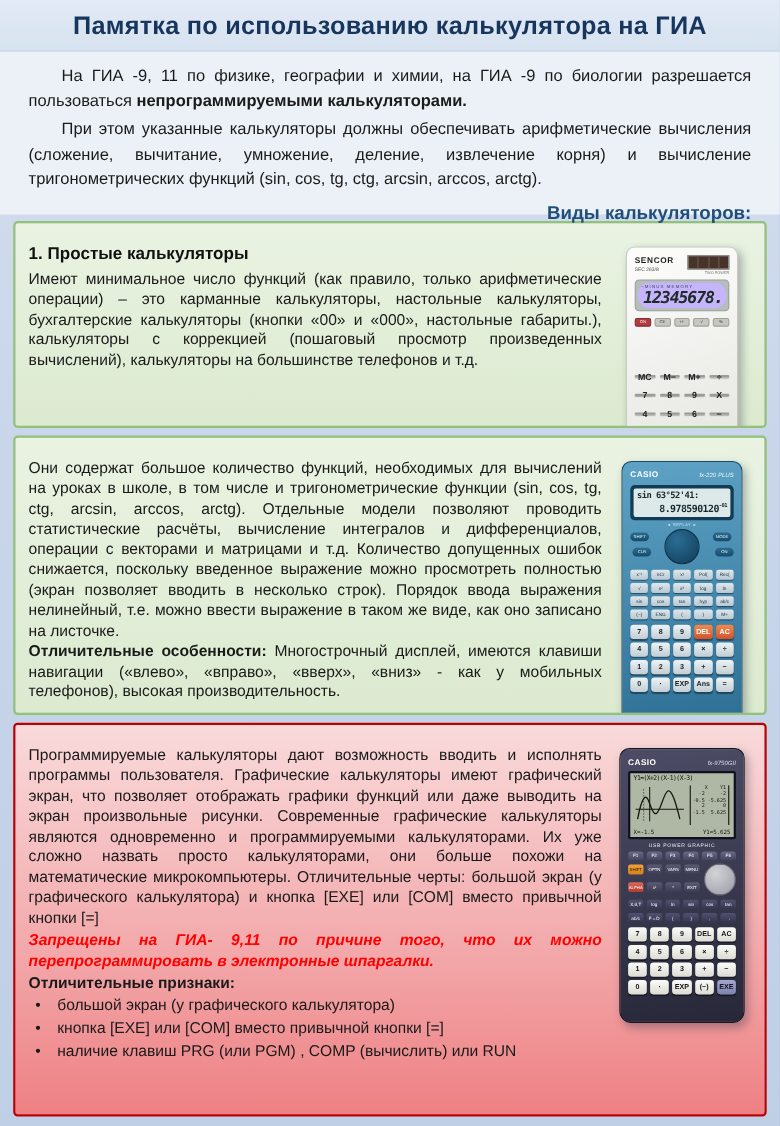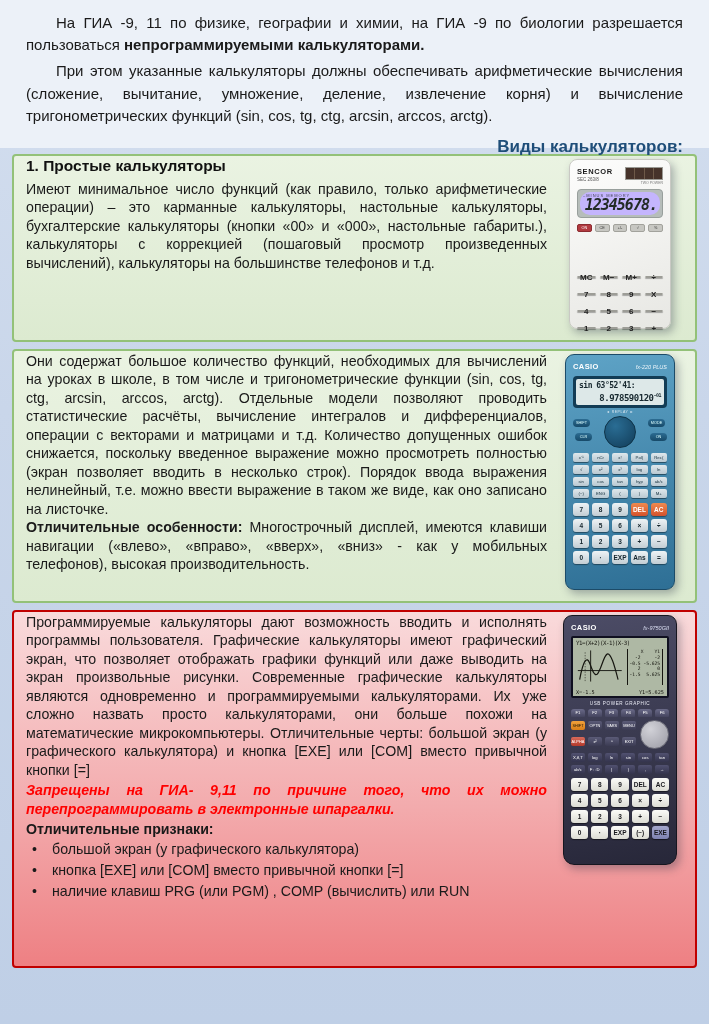--- a/index.html
+++ b/index.html
@@ -9,21 +9,21 @@
     background:linear-gradient(180deg,#d4dfef 0%,#c9d6ea 40%,#bfcfe6 100%);
   }
   
   .title-band{height:46px;background:linear-gradient(#e2eaf5,#d7e2f0);display:flex;align-items:center;justify-content:center;border-bottom:1px solid #c3d0e4;}
   .title-band h1{margin:0;font-size:23px;font-weight:bold;color:#17365d;letter-spacing:.2px;}
   
   .intro{background:#ecf1f8;padding:12px 26px 2px 26px;height:134px;}
   .intro p{margin:0 0 4px 0;font-size:15px;line-height:1.48;text-align:justify;text-indent:2em;}
   .kinds{margin:10px 0 0 0;font-size:17px;font-weight:bold;color:#1f4e79;text-align:right;}
   
-  .box{margin:0 12px;border-radius:4px;padding:1px 12px 6px 12px;box-sizing:border-box;overflow:hidden;}
+  .box{margin:0 12px;border-radius:4px;padding:19px 12px 6px 12px;box-sizing:border-box;overflow:hidden;}
   .box.green{background:linear-gradient(180deg,#eaf3e2,#dcead0);border:2px solid #93c178;}
   .box.pink{background:linear-gradient(180deg,#f9dadb 0%,#f3abad 55%,#ee8083 100%);border:2px solid #c00000;}
   #box1{height:188px;margin-top:6px;}
   #box2{height:254px;margin-top:7px;}
   #box3{height:358px;margin-top:7px;}
   .cols{display:flex;gap:10px;}
   .textcol{flex:1;min-width:0;}
   .calccol{width:126px;display:flex;justify-content:center;align-items:flex-start;padding-top:2px;}
   h3{margin:0 0 5px 0;font-size:15.5px;font-weight:bold;color:#111;}
   h3 .red{color:#ff0000;}
@@ -98,20 +98,23 @@
   .ggkey{height:9px;background:linear-gradient(#515170,#34344d);border-radius:2px;color:#fff;font-size:4.2px;line-height:9px;text-align:center;}
   .g-num{display:grid;grid-template-columns:repeat(5,1fr);gap:3px;margin-top:4px;}
   .gnum{height:13px;background:linear-gradient(#fbfbf8,#dcdcd4);border-radius:3px;font-size:6.5px;font-weight:bold;color:#15151a;display:flex;align-items:center;justify-content:center;box-shadow:0 1px 1px rgba(0,0,0,.5);}
   .gnum.exe{background:linear-gradient(#a3a6cc,#7e82b0);}
 </style>
 </head>
 <body>
 
 <div class="page">
 
+  <header class="title-band">
+    <h1>Памятка по использованию калькулятора на ГИА</h1>
+  </header>
 
   <section class="intro">
     <p><span>На ГИА -9, 11 по физике, географии и химии, на ГИА -9 по биологии разрешается пользоваться </span><b>непрограммируемыми калькуляторами.</b></p>
     <p>При этом указанные калькуляторы должны обеспечивать арифметические вычисления (сложение, вычитание, умножение, деление, извлечение корня) и вычисление тригонометрических функций (sin, cos, tg, ctg, arcsin, arccos, arctg).</p>
     <h2 class="kinds">Виды калькуляторов:</h2>
   </section>
 
   <section class="box green" id="box1">
     <div class="cols">
       <div class="textcol">

